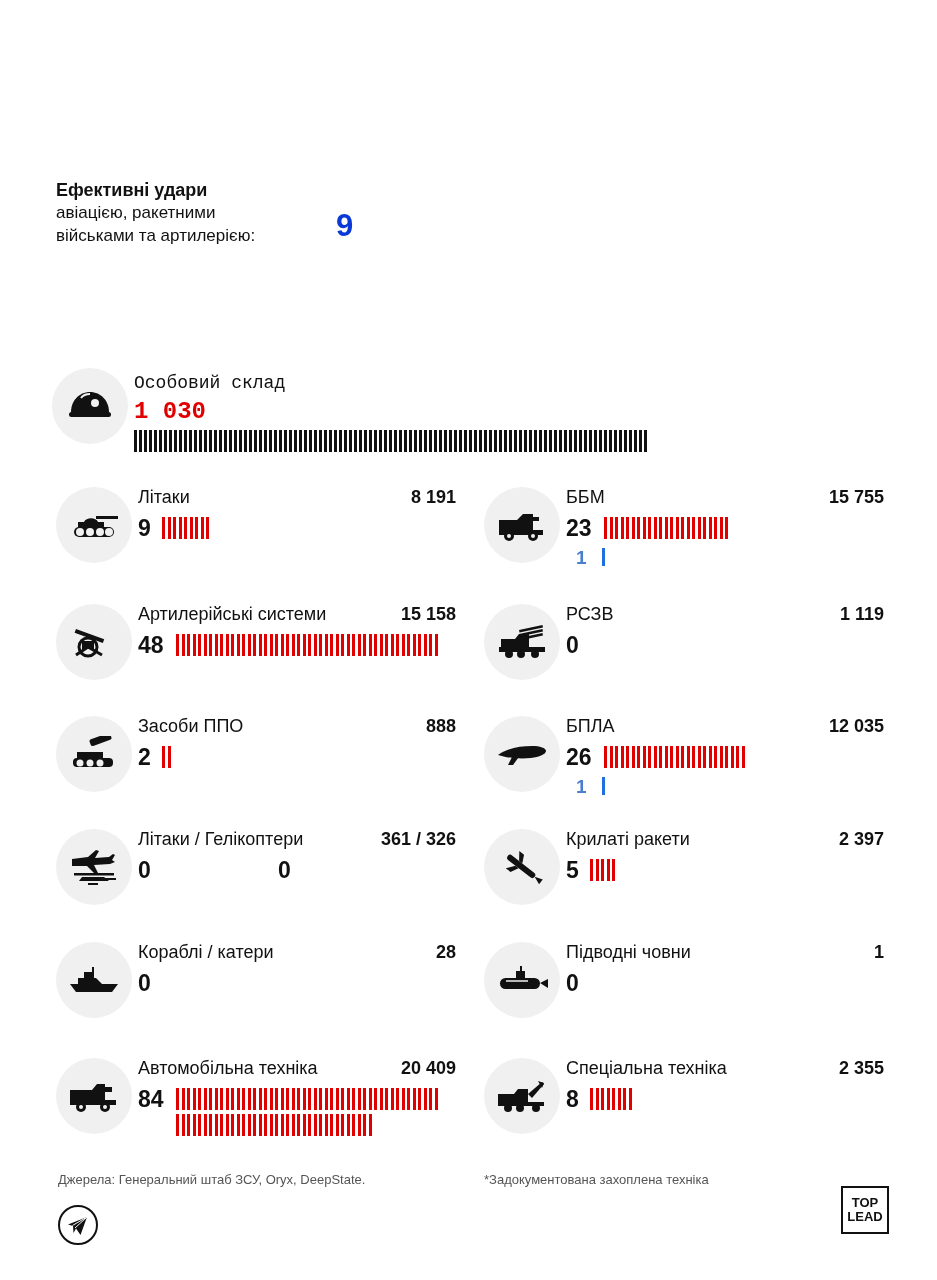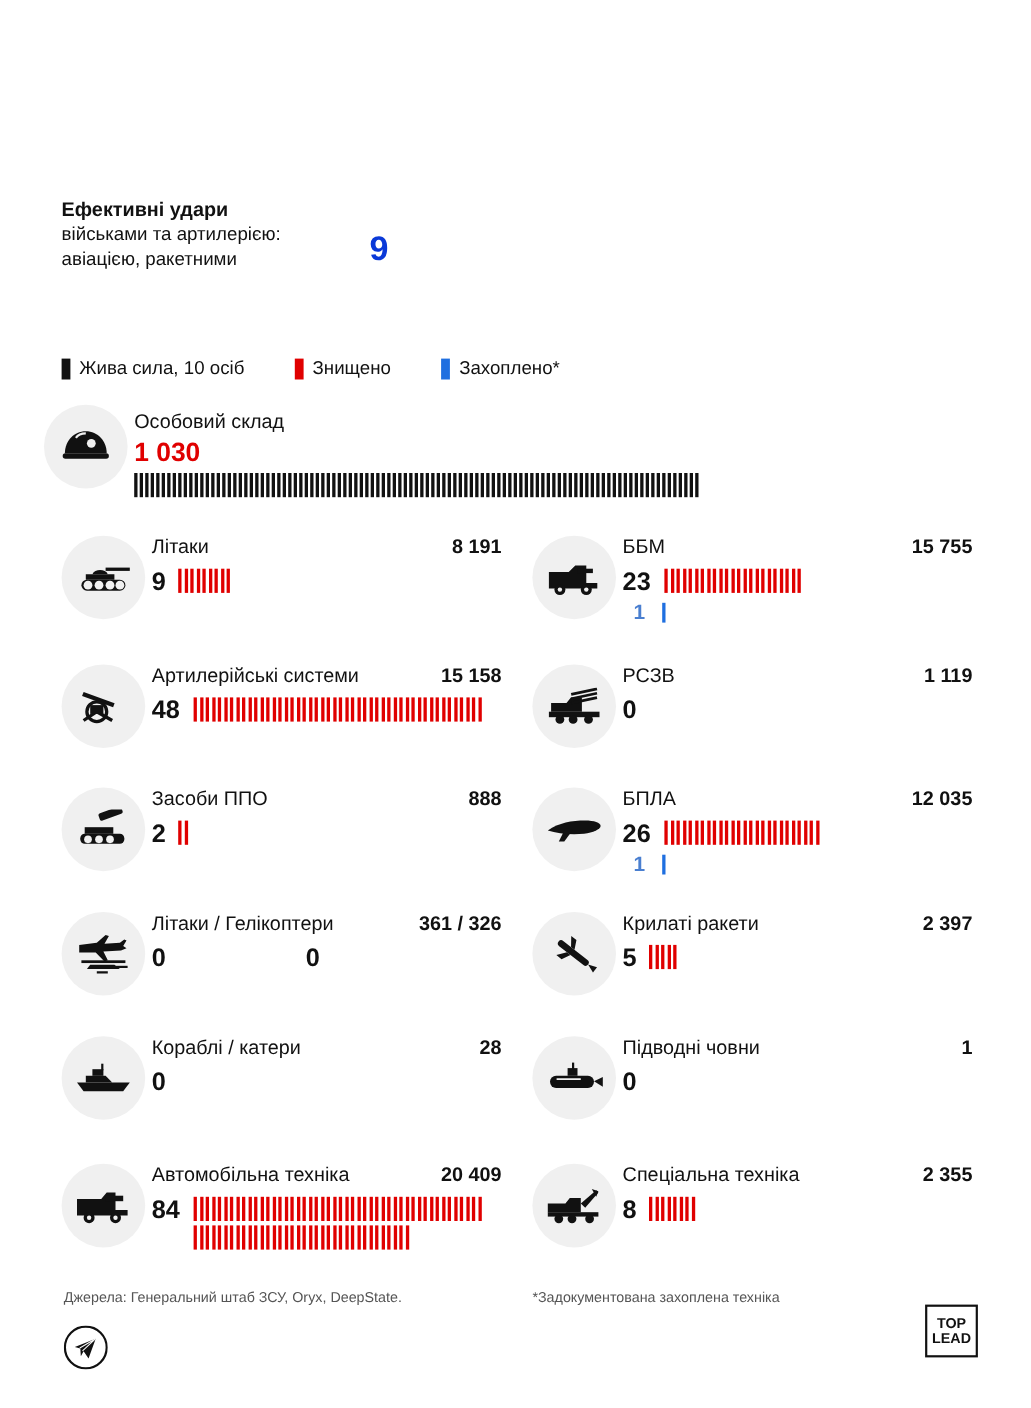--- a/index.html
+++ b/index.html
@@ -56,21 +56,21 @@
     position:absolute; left:280px; top:28px;
     font-size:31px; font-weight:bold; color:#0a39d8;
   }
 
   
   .legend { position:absolute; left:56px; top:325px; display:flex; align-items:center; gap:0; }
   .legend-item { display:flex; align-items:center; margin-right:46px; font-size:17px; }
   .legend-swatch { width:8px; height:19px; margin-right:8px; display:inline-block; }
 
   
-  .personnel { position:absolute; left:40px; top:368px; width:830px; height:98px; }
+  .personnel { position:absolute; left:52px; top:368px; width:830px; height:98px;font-family:Liberation Mono, monospace; }
   .circle {
     border-radius:50%; background:#f0f0f0;
     display:flex; align-items:center; justify-content:center;
   }
   .p-circle { position:absolute; left:0; top:0; width:76px; height:76px; }
   .p-label { position:absolute; left:82px; top:5px; font-size:18px; color:#111; }
   .p-killed { position:absolute; left:82px; top:30px; font-size:24px; font-weight:bold; color:#e00000; }
   .p-bar { position:absolute; left:82px; top:62px; }
   .p-total {
     position:absolute; right:0; top:22px;
@@ -107,40 +107,26 @@
 </style>
 </head>
 <body>
 
 <div class="page">
 
 
 
   <div class="strikes">
     <div class="strikes-title">Ефективні удари</div>
+    <div class="strikes-sub">авіацією, ракетними</div>
     <div class="strikes-sub">військами та артилерією:</div>
-    <div class="strikes-sub">авіацією, ракетними</div>
     <div class="strikes-num">9</div>
   </div>
 
 
-  <div class="legend" id="legend">
-      <div class="legend-item">
-        <span class="legend-swatch" style="background: rgb(17, 17, 17);"></span>
-        <span>Жива сила, 10 осіб</span>
-      </div>
-      <div class="legend-item">
-        <span class="legend-swatch" style="background: rgb(224, 0, 0);"></span>
-        <span>Знищено</span>
-      </div>
-      <div class="legend-item">
-        <span class="legend-swatch" style="background: rgb(31, 111, 224);"></span>
-        <span>Захоплено*</span>
-      </div>
-    </div>
 
   <div class="personnel">
     <div class="circle p-circle">
       <svg width="46" height="40" viewBox="0 0 46 40" aria-hidden="true">
         <path d="M4 26c0-11 8-20 19-20s19 9 19 20H4z" fill="#111"></path>
         <rect x="2" y="26" width="42" height="5" rx="2.5" fill="#111"></rect>
         <path d="M14 12c2-3 6-4 9-4" stroke="#f0f0f0" stroke-width="2" fill="none"></path>
         <circle cx="28" cy="17" r="4" fill="#f0f0f0"></circle>
       </svg>
     </div>

